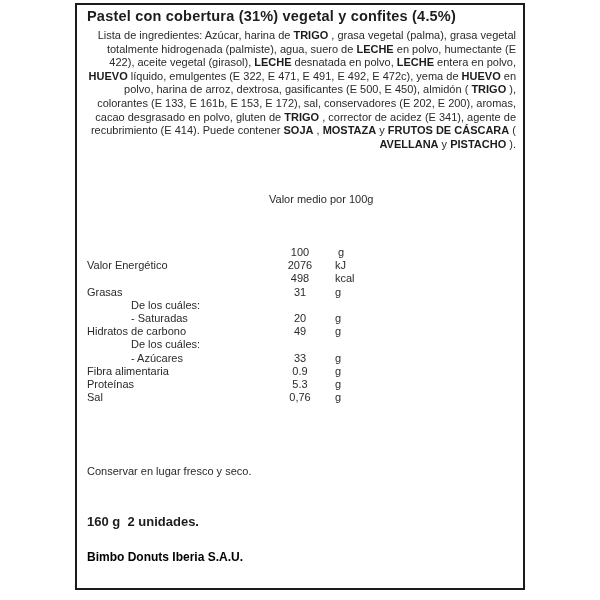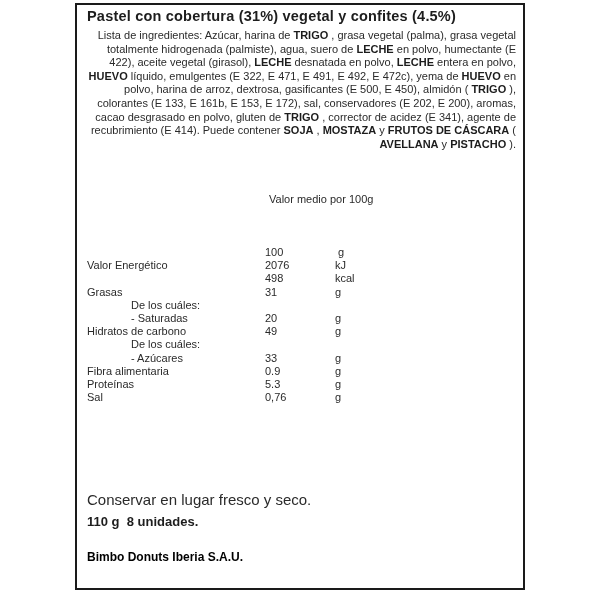--- a/index.html
+++ b/index.html
@@ -58,29 +58,29 @@
     line-height: 13.2px;
     color: #2a2a2a;
     white-space: nowrap;
   }
   .nrow .nlabel { display: inline-block; }
   .nrow.sub .nlabel { padding-left: 7px; margin-left: 37px; }
   .nrow .nnum {
     position: absolute;
     left: 178px; top: 0;
     width: 70px;
-    text-align: left;
+    text-align: center;
   }
   .nrow .nunit {
     position: absolute;
     left: 248px; top: 0;
     white-space: pre;
   }
 
-  .storage { top: 486px; font-size: 15px; color: #2a2a2a; white-space: nowrap; }
+  .storage { top: 460px; font-size: 11px; color: #2a2a2a; white-space: nowrap; }
 
   .net-weight {
     top: 509px;
     font-size: 13px;
     font-weight: bold;
     color: #1d1d1d;
     white-space: pre;
   }
 
   .manufacturer {
@@ -119,19 +119,19 @@
         <div class="nrow"><span class="nlabel">Hidratos de carbono</span><span class="nnum">49</span><span class="nunit">g</span></div>
         <div class="nrow sub"><span class="nlabel">De los cuáles:</span><span class="nnum"></span><span class="nunit"></span></div>
         <div class="nrow sub"><span class="nlabel">- Azúcares</span><span class="nnum">33</span><span class="nunit">g</span></div>
         <div class="nrow"><span class="nlabel">Fibra alimentaria</span><span class="nnum">0.9</span><span class="nunit">g</span></div>
         <div class="nrow"><span class="nlabel">Proteínas</span><span class="nnum">5.3</span><span class="nunit">g</span></div>
         <div class="nrow"><span class="nlabel">Sal</span><span class="nnum">0,76</span><span class="nunit">g</span></div>
       </div>
 
     <div class="blk storage">Conservar en lugar fresco y seco.</div>
 
-    <div class="blk net-weight">110 g  8 unidades.</div>
+    <div class="blk net-weight">160 g  2 unidades.</div>
 
     <div class="blk manufacturer">Bimbo Donuts Iberia S.A.U.</div>
 
 
   </div>
 </div>
 
 </body></html>

